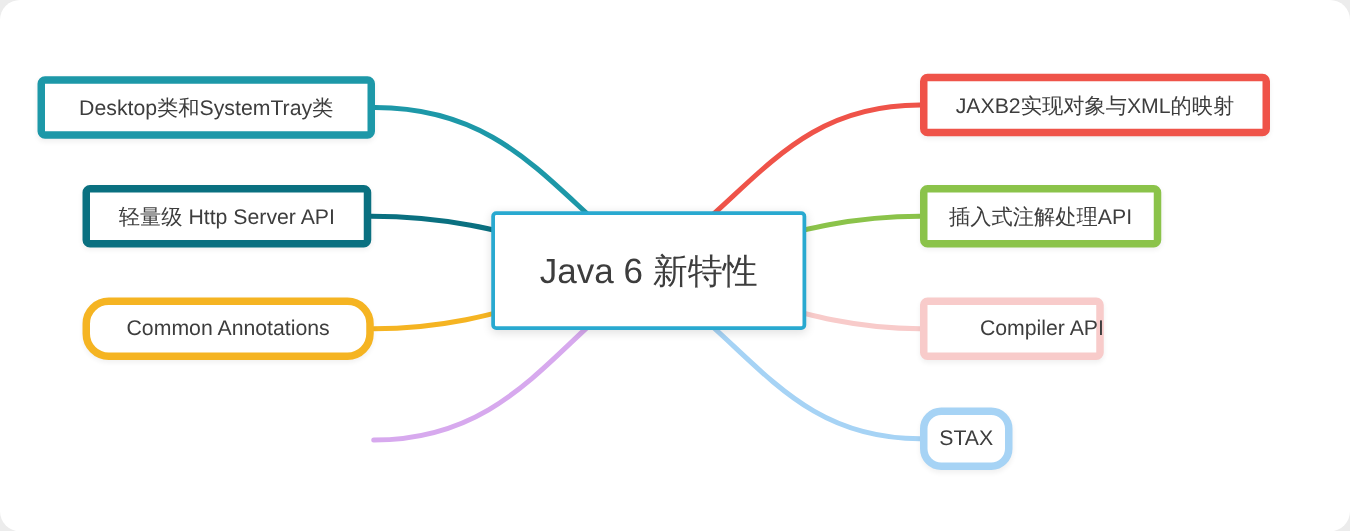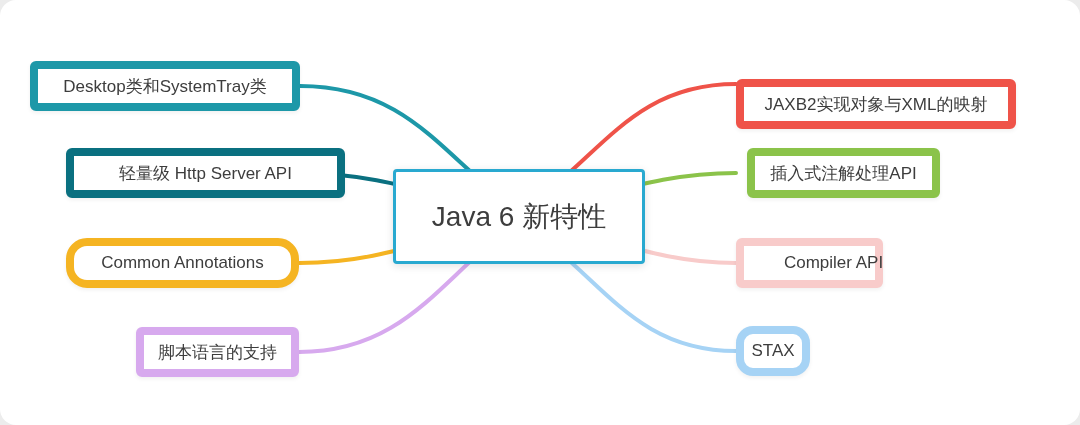--- a/index.html
+++ b/index.html
@@ -23,46 +23,46 @@
     pointer-events: none;
   }
   svg.edges path {
     fill: none;
     stroke-width: 4;
     stroke-linecap: round;
   }
   .node {
     position: absolute;
     background: #ffffff;
-    border: 8px solid #84cc16;
+    border: 6px solid #84cc16;
     border-radius: 6px;
     display: flex;
     align-items: center;
     justify-content: center;
     font-size: 17px;
     color: #3d3d3d;
     box-shadow: 0 2px 4px rgba(0,0,0,0.06);
     white-space: nowrap;
     box-sizing: border-box;
     cursor: pointer;
   }
   .node.center {
     border-width: 3px;
     border-radius: 4px;
     font-size: 28px;
     box-shadow: 0 2px 8px rgba(0,0,0,0.12);
   }
   
   .n-center { left: 393px; top: 169px; width: 252px; height: 95px; }
   .n0 { left: 30px;  top: 61px;  width: 270px; height: 50px; }
-  .n1 { left: 66px;  top: 148px; width: 279px; height: 50px; }
+  .n1 { left: 66px;  top: 148px; width: 231px; height: 50px; }
   .n2 { left: 66px;  top: 238px; width: 233px; height: 50px; }
   .n3 { left: 136px; top: 327px; width: 163px; height: 50px; }
-  .n4 { left: 736px; top: 59px;  width: 280px; height: 50px; margin-top: 20px; }
-  .n5 { left: 736px; top: 148px; width: 193px; height: 50px; margin-left: 11px; }
+  .n4 { left: 736px; top: 59px;  width: 280px; height: 50px; }
+  .n5 { left: 736px; top: 148px; width: 193px; height: 50px; }
   .n6 { left: 736px; top: 238px; width: 147px; height: 50px; padding-left: 48px; }
   .n7 { left: 736px; top: 326px; width: 74px;  height: 50px; border-radius: 17px; }
 </style>
 </head>
 <body>
 
 <div class="canvas">
 
   <svg class="edges" viewBox="0 0 1080 425" aria-hidden="true">
     <path d="M 519 212 C 445 160, 410 86, 300 86" stroke="#1d98a8"></path>
@@ -81,23 +81,20 @@
 
   <div class="node n0" style="border-color: rgb(29, 152, 168);">
     <span>Desktop类和SystemTray类</span>
   </div>
   <div class="node n1" style="border-color: rgb(10, 112, 128);">
     <span>轻量级 Http Server API</span>
   </div>
   <div class="node n2" style="border-color: rgb(245, 180, 34); border-radius: 21px;">
     <span>Common Annotations</span>
   </div>
-  <div class="node n3" style="border-color: rgb(215, 169, 238);">
-    <span>脚本语言的支持</span>
-  </div>
   <div class="node n4" style="border-color: rgb(239, 83, 73);">
     <span>JAXB2实现对象与XML的映射</span>
   </div>
   <div class="node n5" style="border-color: rgb(139, 195, 74);">
     <span>插入式注解处理API</span>
   </div>
   <div class="node n6" style="border-color: rgb(248, 203, 202);">
     <span>Compiler API</span>
   </div>
   <div class="node n7" style="border-color: rgb(166, 211, 245);">

